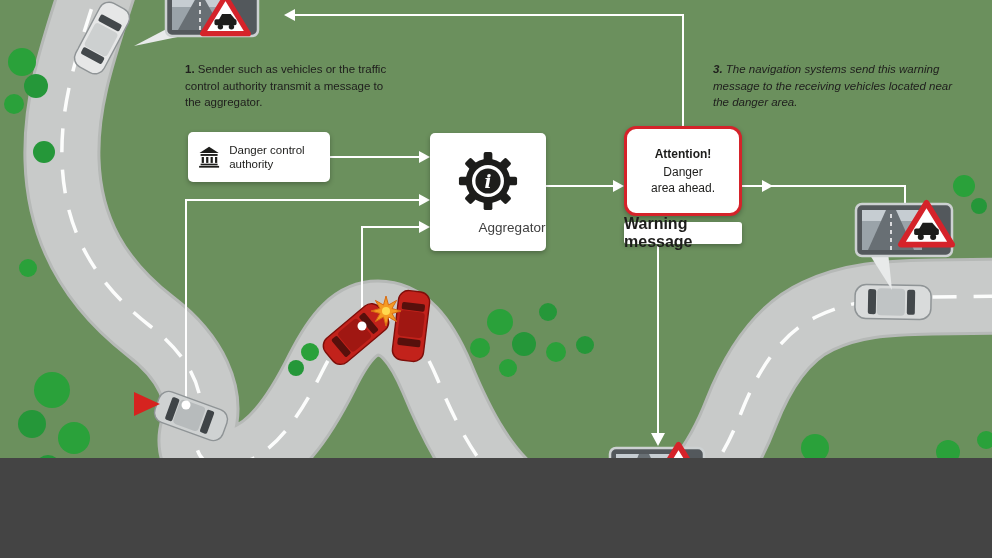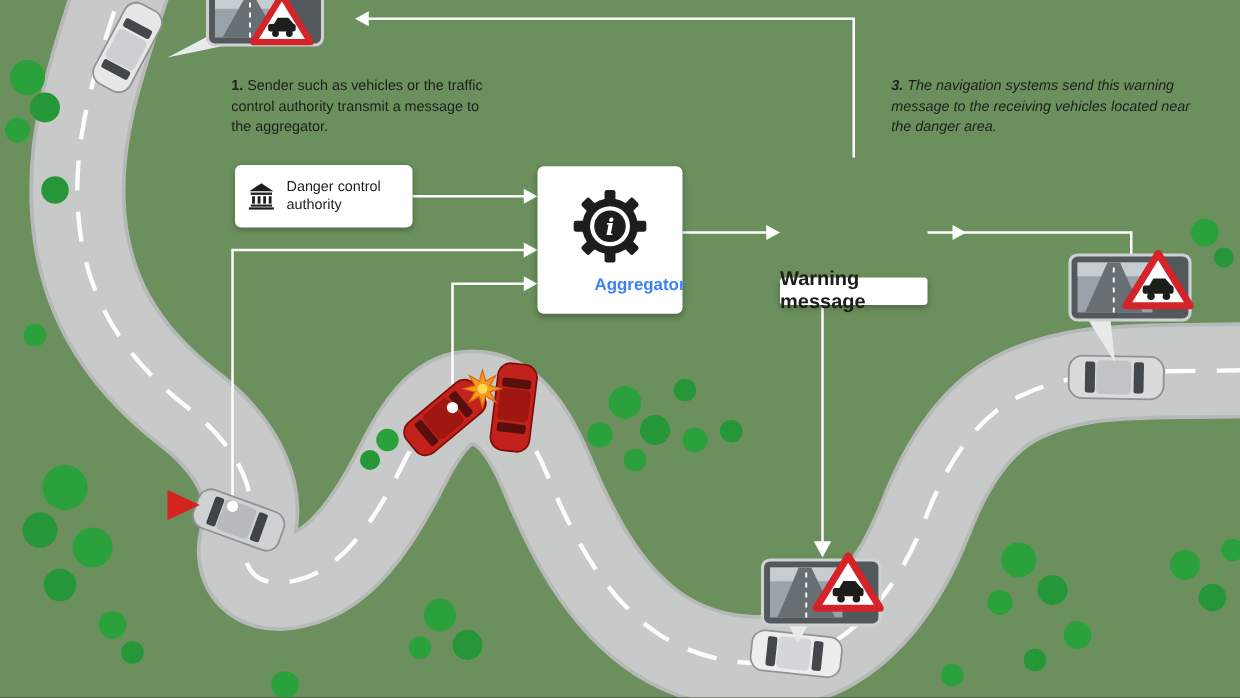--- a/index.html
+++ b/index.html
@@ -1,31 +1,31 @@
 <!DOCTYPE html>
 <html><head>
 <meta charset="utf-8">
 <style>
   html,body{margin:0;padding:0;background:#444;}
   .stage{
-    position:relative;width:992px;height:558px;overflow:hidden;
+    position:relative;width:992px;height:458px;overflow:hidden;
     background:#6b905d;
     font-family:"Liberation Sans",sans-serif;
   }
   svg.scene{position:absolute;left:0;top:0;width:992px;height:558px;display:block;}
   .box{
     position:absolute;background:#fff;border-radius:5px;
     box-shadow:0 2px 5px rgba(0,0,0,.28);
   }
   .tca{left:188px;top:132px;width:142px;height:50px;display:flex;align-items:center;gap:9px;
        padding:0 10px;box-sizing:border-box;}
   .tca-label{font-size:11.5px;line-height:1.25;color:#1d1d1b;}
   .agg{left:430px;top:133px;width:116px;height:118px;display:flex;flex-direction:column;
        align-items:center;justify-content:center;gap:8px;}
-  .agg-label{font-weight:bold;font-size:13.5px;color:#3b82f6;margin-left:48px;}
+  .agg-label{font-weight:normal;font-size:13.5px;color:#404040;margin-left:48px;}
   .warn{left:624px;top:126px;width:118px;height:90px;border:3px solid #d5232a;border-radius:12px;
         box-sizing:border-box;display:flex;flex-direction:column;align-items:center;
         justify-content:center;text-align:center;font-size:12px;color:#1d1d1b;line-height:1.35;}
   .warn-title{font-weight:bold;margin-bottom:2px;}
   .warn-caption{left:624px;top:222px;width:118px;height:22px;display:flex;align-items:center;
         justify-content:center;font-weight:bold;font-size:16px;color:#1d1d1b;border-radius:3px;}
   .step{position:absolute;font-size:11.5px;line-height:1.45;color:#20201e;}
   .step b{font-weight:bold;}
   .step1{left:185px;top:61px;width:213px;}
   .step2{left:430px;top:61px;width:172px;}
@@ -202,15 +202,20 @@
         <rect x="27.5" y="2" width="9" height="60" rx="2" transform="rotate(135 32 32)"></rect>
       </g>
       <circle cx="32" cy="32" r="23" fill="#1d1d1b"></circle>
       <circle cx="32" cy="32" r="16.5" fill="#ffffff"></circle>
       <circle cx="32" cy="32" r="13" fill="#1d1d1b"></circle>
       <text x="32" y="39" text-anchor="middle" font-family="DejaVu Serif, serif" font-style="italic" font-weight="bold" font-size="19" fill="#ffffff">i</text>
     </svg>
     <div class="agg-label">Aggregator</div>
   </div>
 
+  <div class="box warn">
+    <div class="warn-title">Attention!</div>
+    <div>Danger</div>
+    <div>area ahead.</div>
+  </div>
   <div class="box warn-caption">Warning message</div>
 
 </div>
 
 </body></html>

